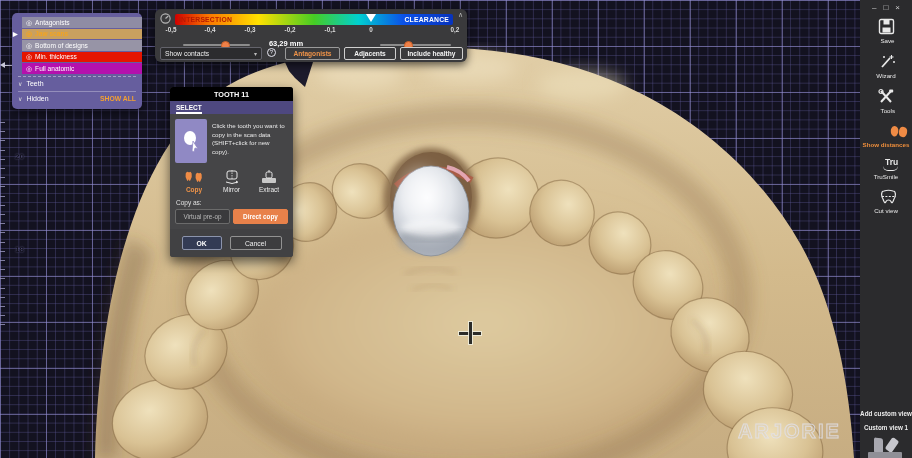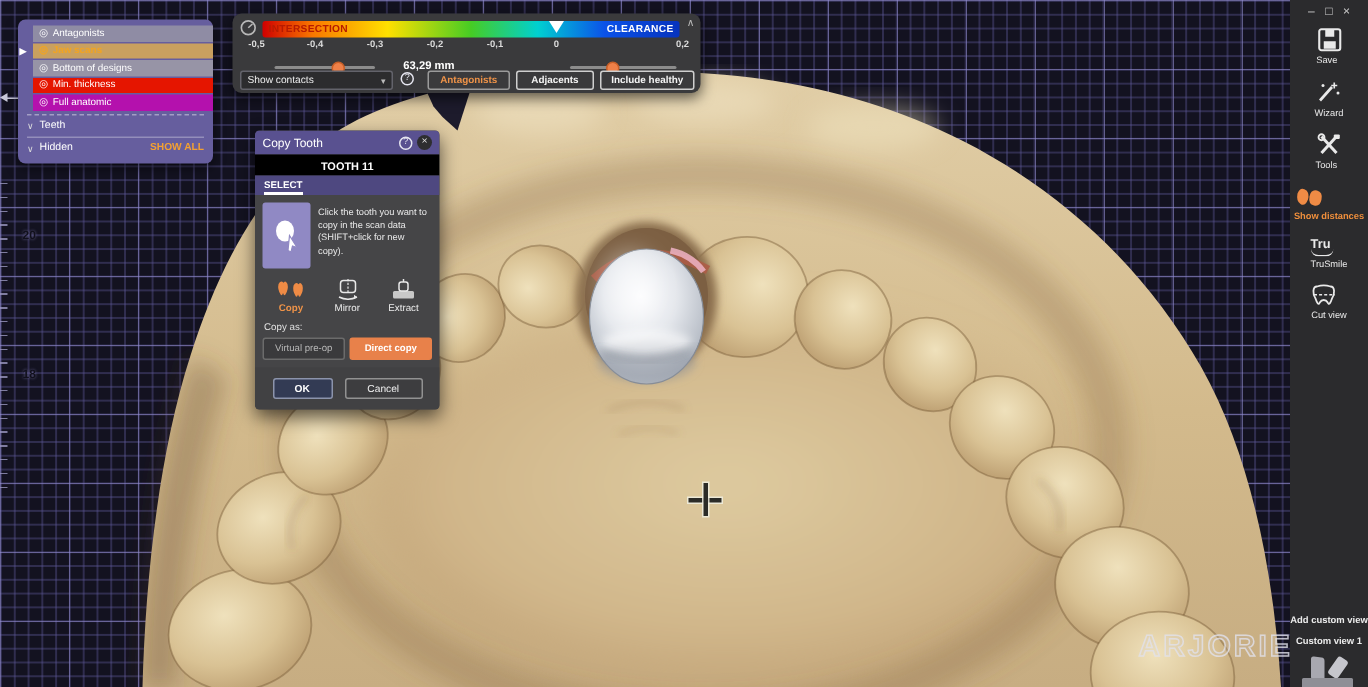--- a/index.html
+++ b/index.html
@@ -105,34 +105,34 @@
   .ct-foot { display:flex; justify-content:center; gap:8px; padding:7px 0 7px 0; background:#414143; }
   .ct-ok { width:40px; height:14px; background:#333b54; border:1px solid #8c94ac; border-radius:2px;
     color:#fff; font-size:6.8px; font-weight:bold; display:flex; align-items:center; justify-content:center; }
   .ct-cancel { width:52px; height:14px; background:#3d3d3f; border:1px solid #929292; border-radius:2px;
     color:#eee; font-size:6.8px; display:flex; align-items:center; justify-content:center; }
 
   
   .sb { position:absolute; right:0; top:0; width:52px; height:458px; background:#2b2b2d; z-index:30;
     display:flex; flex-direction:column; align-items:center; }
   .win-controls { display:flex; gap:7px; margin:3px 0 6px 0; color:#cfcfcf; font-size:8px; }
-  .sb-item { display:flex; flex-direction:column; align-items:flex-start; margin-bottom:9px; }
+  .sb-item { display:flex; flex-direction:column; align-items:flex-end; margin-bottom:9px; }
   .sb-item .lbl { font-size:6.2px; color:#eaeaea; margin-top:2px; text-align:center; }
   .sb-item.active .lbl { color:#ef8f3c; font-weight:bold; }
   .tru-arc { width:15px; height:5px; border-bottom:1.6px solid #e9e9e9; border-radius:0 0 9px 9px; margin-top:-1px; }
   .tru-txt { color:#e9e9e9; font-size:8.5px; font-weight:bold; }
   .sb-views { margin-top:auto; display:flex; flex-direction:column; align-items:center; }
   .sb-views .v { font-size:6.3px; color:#ececec; font-weight:bold; margin-bottom:7px; }
   .nav-cube { position:relative; width:40px; height:20px; }
   .nav-cube .p1 { position:absolute; left:8px; top:0; width:9px; height:16px; background:#a8a8b0; border-radius:2px; transform:skewY(8deg); }
   .nav-cube .p2 { position:absolute; left:22px; top:0; width:8px; height:14px; background:#c6c6cc; border-radius:2px; transform:rotate(35deg); }
   .nav-cube .p3 { position:absolute; left:2px; top:14px; width:34px; height:10px; background:#8f8f96; border-radius:1px; }
 
   
-  .wm { position:absolute; left:759px; top:422px; z-index:5; line-height:18px;
+  .wm { position:absolute; left:738px; top:422px; z-index:5; line-height:18px;
     font-size:20px; letter-spacing:2px; font-weight:bold; color:rgba(200,200,215,.12);
     -webkit-text-stroke:1px rgba(225,225,235,.8); }
   .xhair { position:absolute; left:459px; top:322px; width:22px; height:22px; z-index:15; }
   .xhair .h { position:absolute; left:0; top:9.5px; width:22px; height:3px; background:#2c2c28; box-shadow:0 0 0 1px rgba(240,238,225,.85); }
   .xhair .v { position:absolute; left:9.5px; top:0; width:3px; height:22px; background:#2c2c28; box-shadow:0 0 0 1px rgba(240,238,225,.85); }
 </style>
 </head>
 <body>
 
 <div id="app">
@@ -302,25 +302,20 @@
         <span class="dd-chev">▾</span>
       </div>
       <span class="help-circle dt-help">?</span>
       <div class="fbtn active" style="left:130px; width:55px;">Antagonists</div>
       <div class="fbtn" style="left:189px; width:52px;">Adjacents</div>
       <div class="fbtn" style="left:245px; width:63px;">Include healthy</div>
     </div>
   </div>
 
   <div class="ct">
-    <div class="ct-head">
-      <span class="ttl">Copy Tooth</span>
-      <span class="help-circle">?</span>
-      <span class="ct-close">×</span>
-    </div>
     <div class="ct-sub">TOOTH 11</div>
     <div class="ct-tabs">
       <span class="ct-tab">SELECT</span>
     </div>
     <div class="ct-body">
       <div class="ct-instr">
         <div class="ct-icobox">
           <svg width="20" height="24" viewBox="0 0 20 24">
             <ellipse cx="9" cy="9" rx="6" ry="7" fill="#fff"></ellipse>
             <path d="M12,12 l5,8 l-3,-1 l-1,4 l-2,-1 z" fill="#fff" stroke="#9089c4" stroke-width="0.8"></path>

